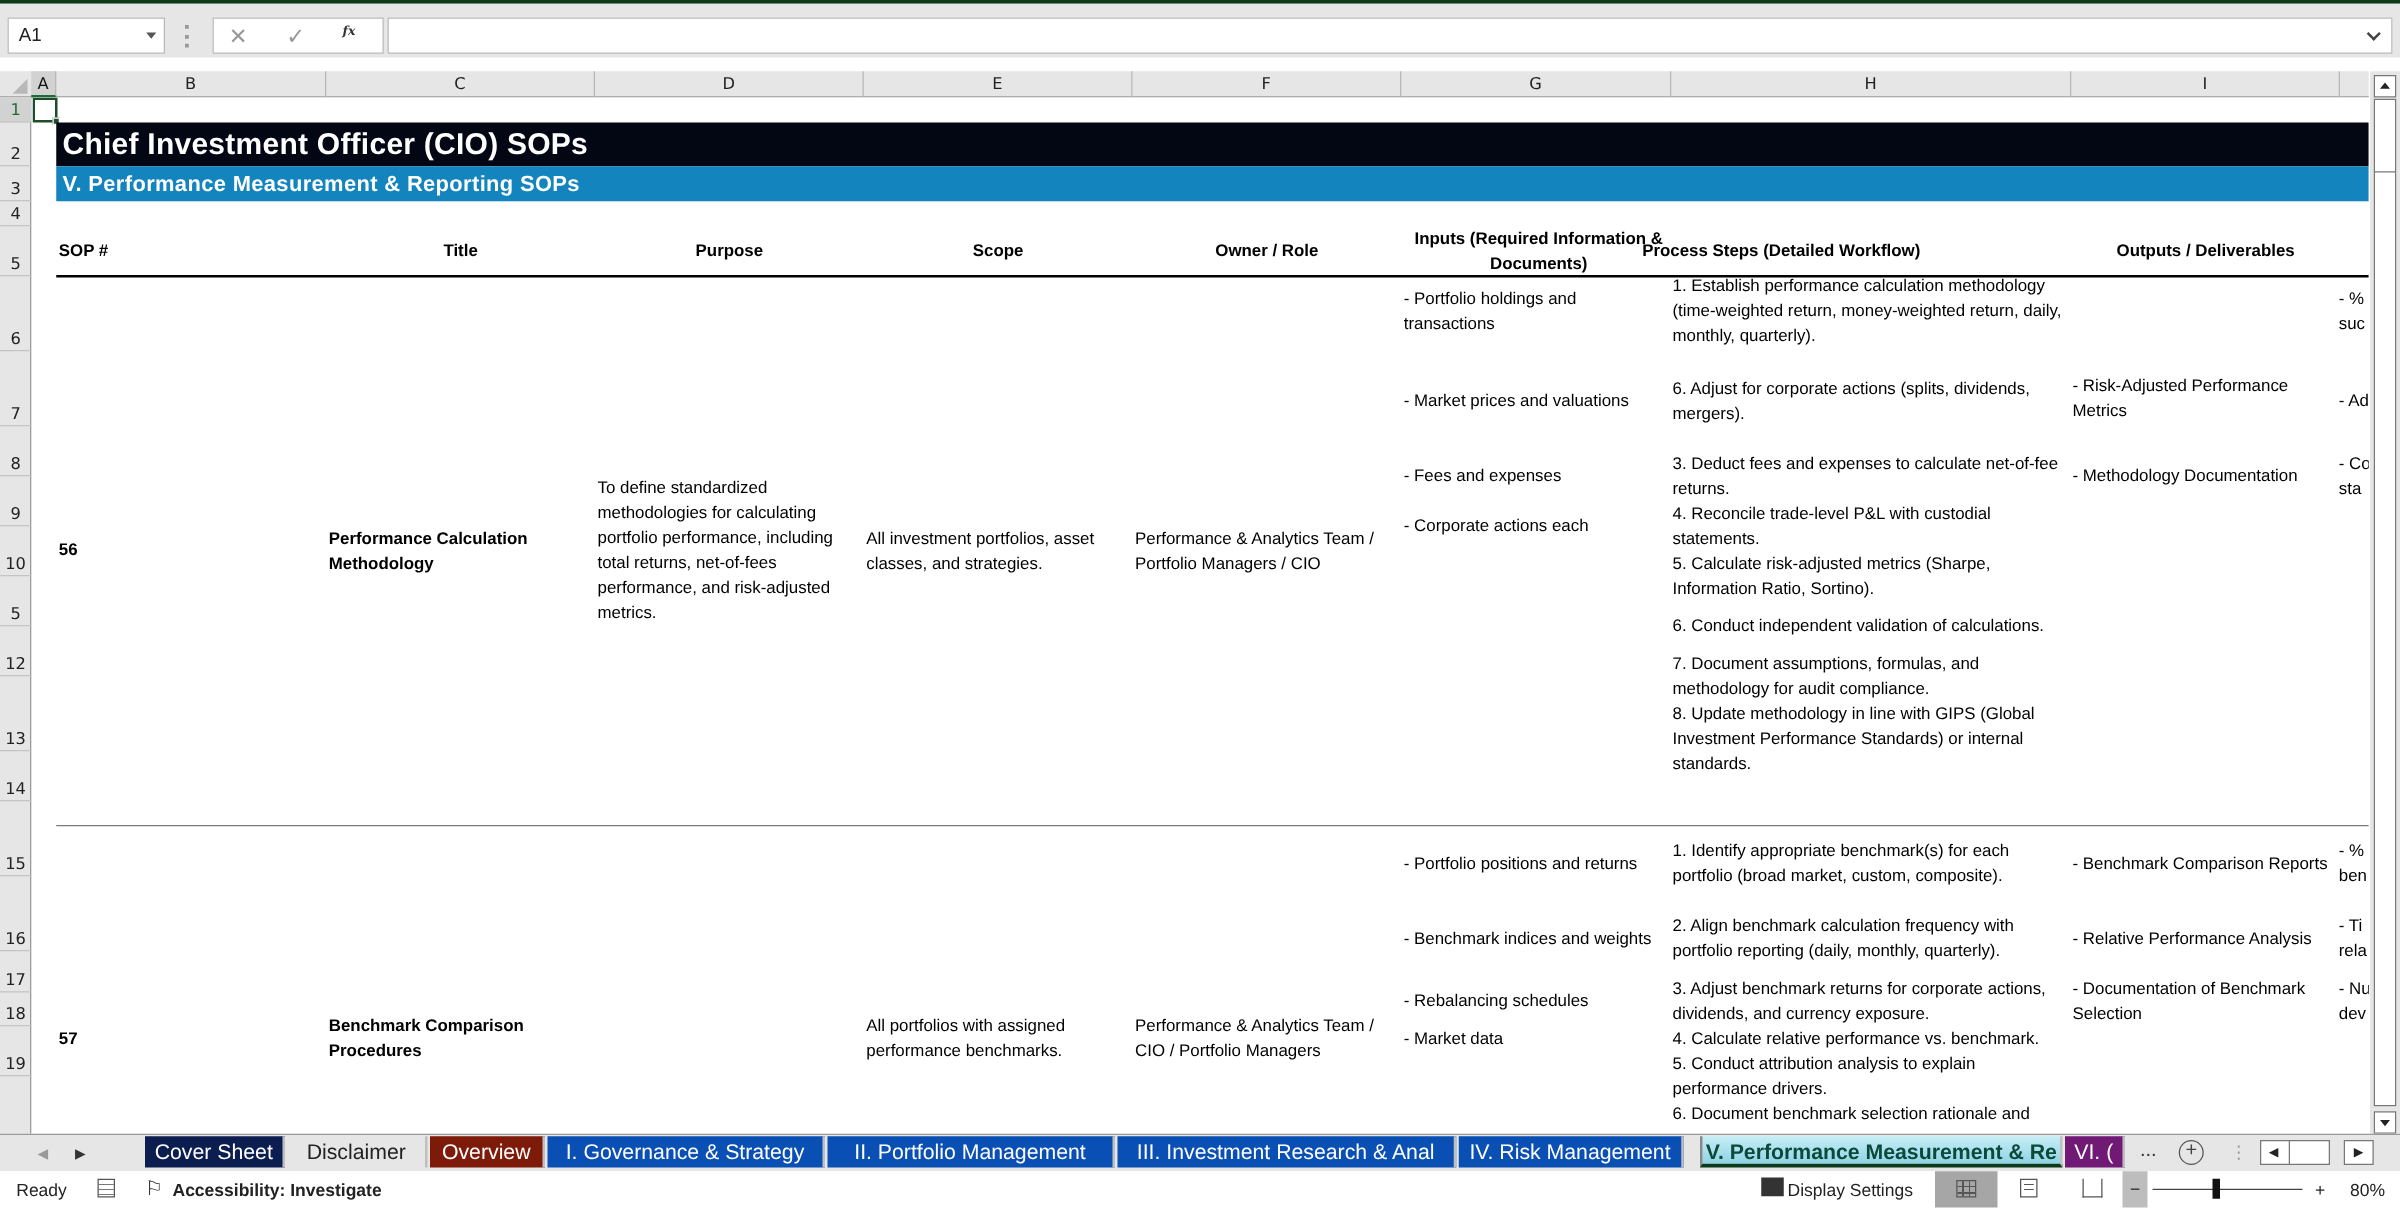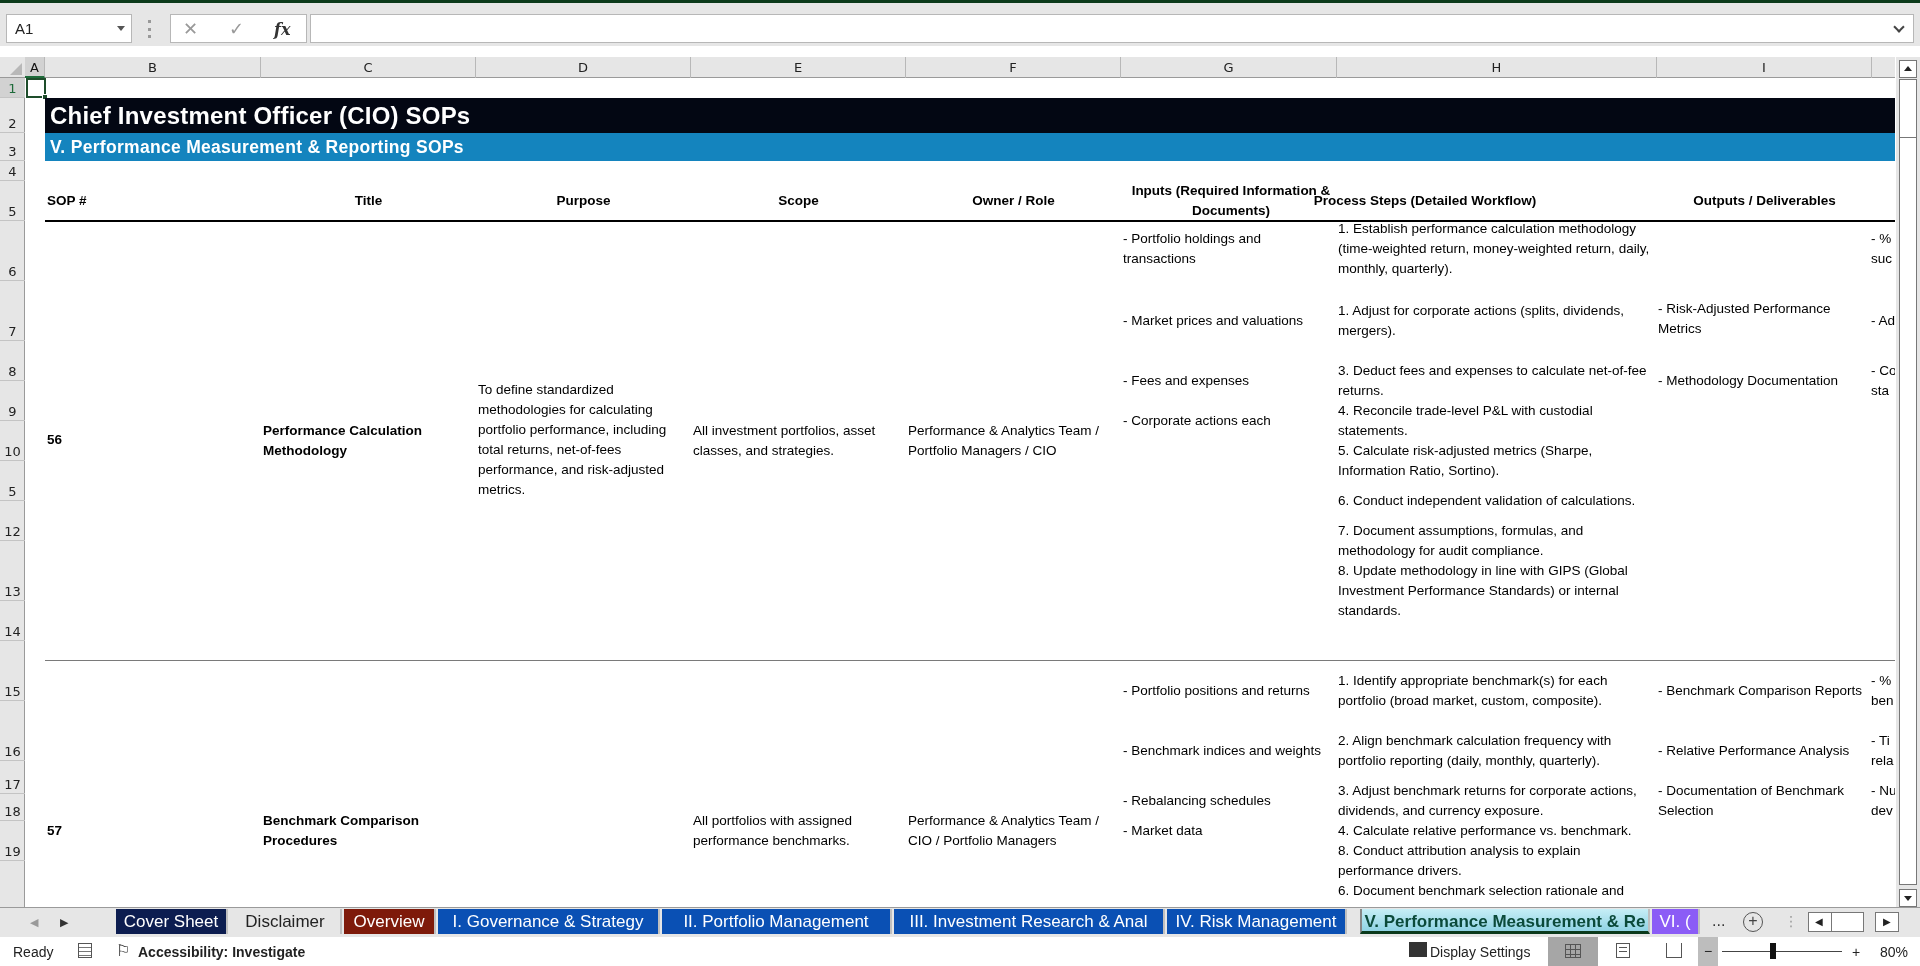--- a/index.html
+++ b/index.html
@@ -5,21 +5,21 @@
   * { box-sizing: border-box; margin: 0; padding: 0; }
   html, body { width: 1920px; height: 966px; overflow: hidden; background: #ffffff; font-family: "Liberation Sans", sans-serif; }
   .topstrip { position: absolute; left: 0; top: 0; width: 1920px; height: 3px; background: #0c3a1a; }
   .fbar { position: absolute; left: 0; top: 3px; width: 1920px; height: 43px; background: #e6e6e6; }
   .namebox { position: absolute; left: 6px; top: 14px; width: 126px; height: 29px; background: #fff; border: 1px solid #b7b7b7; font-size: 15px; padding: 5px 0 0 8px; color: #222; }
   .namebox .dd { position: absolute; right: 6px; top: 11px; width: 0; height: 0; border-left: 4px solid transparent; border-right: 4px solid transparent; border-top: 5px solid #555; }
   .vdots { position: absolute; left: 148px; top: 20px; width: 4px; height: 18px; display:flex; flex-direction:column; justify-content:space-between; }
   .vdots span { width: 3px; height: 3px; background: #999; display:block; }
   .fxbox { position: absolute; left: 170px; top: 14px; width: 137px; height: 29px; background: #fff; border: 1px solid #b7b7b7; }
   .fxbox span { position: absolute; top: 3px; font-size: 18px; color: #999; }
-  .fxbox .fx { font-family: "DejaVu Serif", serif; font-style: italic; font-weight: bold; color: #333; font-size: 16px; top: 5px; }
+  .fxbox .fx { font-family: "DejaVu Serif", serif; font-style: italic; font-weight: bold; color: #333; font-size: 10px; top: 5px; }
   .finput { position: absolute; left: 310px; top: 14px; width: 1604px; height: 29px; background: #fff; border: 1px solid #b7b7b7; }
   .finput .chev { position: absolute; right: 10px; top: 8px; width: 8px; height: 8px; border-right: 2px solid #444; border-bottom: 2px solid #444; transform: rotate(45deg); }
 
   .colhdr { position: absolute; left: 0; top: 57px; width: 1895px; height: 21px; background: #e6e6e6; border-bottom: 1px solid #9a9a9a; }
   .corner { position: absolute; left: 0; top: 0; width: 25px; height: 21px; }
   .corner i { position: absolute; right: 3px; bottom: 3px; width: 0; height: 0; border-left: 12px solid transparent; border-bottom: 12px solid #b8b8b8; }
   .ch { position: absolute; top: 0; height: 21px; font-size: 13px; color: #222; text-align: center; line-height: 21px; border-right: 1px solid #b8b8b8; font-family: "DejaVu Sans", sans-serif; }
   .ch.sel { background: #d2d2d2; border-bottom: 2px solid #1e6b3a; color: #111; }
 
   .rowhdr { position: absolute; left: 0; top: 78px; width: 25px; height: 829px; background: #e6e6e6; border-right: 1px solid #9a9a9a; }
@@ -145,21 +145,21 @@
   <div class="cell" style="left:452px;top:302px;width:208px">To define standardized methodologies for calculating portfolio performance, including total returns, net-of-fees performance, and risk-adjusted metrics.</div>
   <div class="cell" style="left:667px;top:343px;width:205px">All investment portfolios, asset classes, and strategies.</div>
   <div class="cell" style="left:882px;top:343px;width:210px">Performance &amp; Analytics Team / Portfolio Managers / CIO</div>
 
   <div class="cell" style="left:1097px;top:151px;width:210px">- Portfolio holdings and transactions</div>
   <div class="cell" style="left:1097px;top:233px;width:210px">- Market prices and valuations</div>
   <div class="cell" style="left:1097px;top:293px;width:210px">- Fees and expenses</div>
   <div class="cell" style="left:1097px;top:333px;width:210px">- Corporate actions each</div>
 
   <div class="cell" style="left:1312px;top:141px;width:318px">1. Establish performance calculation methodology (time-weighted return, money-weighted return, daily, monthly, quarterly).</div>
-  <div class="cell" style="left:1312px;top:223px;width:318px">1. Adjust for corporate actions (splits, dividends, mergers).</div>
+  <div class="cell" style="left:1312px;top:223px;width:318px">6. Adjust for corporate actions (splits, dividends, mergers).</div>
   <div class="cell" style="left:1312px;top:283px;width:318px">3. Deduct fees and expenses to calculate net-of-fee returns.</div>
   <div class="cell" style="left:1312px;top:323px;width:318px">4. Reconcile trade-level P&amp;L with custodial statements.</div>
   <div class="cell" style="left:1312px;top:363px;width:318px">5. Calculate risk-adjusted metrics (Sharpe, Information Ratio, Sortino).</div>
   <div class="cell" style="left:1312px;top:413px;width:318px">6. Conduct independent validation of calculations.</div>
   <div class="cell" style="left:1312px;top:443px;width:318px">7. Document assumptions, formulas, and methodology for audit compliance.</div>
   <div class="cell" style="left:1312px;top:483px;width:318px">8. Update methodology in line with GIPS (Global Investment Performance Standards) or internal standards.</div>
 
   <div class="cell" style="left:1632px;top:221px;width:200px">- Risk-Adjusted Performance Metrics</div>
   <div class="cell" style="left:1632px;top:293px;width:200px">- Methodology Documentation</div>
 
@@ -182,21 +182,21 @@
 
   <div class="cell" style="left:1097px;top:603px;width:215px">- Portfolio positions and returns</div>
   <div class="cell" style="left:1097px;top:663px;width:215px">- Benchmark indices and weights</div>
   <div class="cell" style="left:1097px;top:713px;width:215px">- Rebalancing schedules</div>
   <div class="cell" style="left:1097px;top:743px;width:215px">- Market data</div>
 
   <div class="cell" style="left:1312px;top:593px;width:318px">1. Identify appropriate benchmark(s) for each portfolio (broad market, custom, composite).</div>
   <div class="cell" style="left:1312px;top:653px;width:318px">2. Align benchmark calculation frequency with portfolio reporting (daily, monthly, quarterly).</div>
   <div class="cell" style="left:1312px;top:703px;width:318px">3. Adjust benchmark returns for corporate actions, dividends, and currency exposure.</div>
   <div class="cell" style="left:1312px;top:743px;width:318px">4. Calculate relative performance vs. benchmark.</div>
-  <div class="cell" style="left:1312px;top:763px;width:318px">8. Conduct attribution analysis to explain performance drivers.</div>
+  <div class="cell" style="left:1312px;top:763px;width:318px">5. Conduct attribution analysis to explain performance drivers.</div>
   <div class="cell" style="left:1312px;top:803px;width:318px">6. Document benchmark selection rationale and</div>
 
   <div class="cell" style="left:1632px;top:603px;width:220px">- Benchmark Comparison Reports</div>
   <div class="cell" style="left:1632px;top:663px;width:220px">- Relative Performance Analysis</div>
   <div class="cell" style="left:1632px;top:703px;width:210px">- Documentation of Benchmark Selection</div>
 
   <div class="cell" style="left:1845px;top:593px;width:30px;overflow:hidden">
       <div>- %</div>
       <div>ben</div>
     </div>
@@ -226,21 +226,21 @@
   <span class="tabnav" style="left:30px">◀</span>
   <span class="tabnav" style="left:60px;color:#333">▶</span>
   <div class="tab" style="left:116px;width:112px;background:#0c1d50;color:#fff">Cover Sheet</div>
   <div class="tab" style="left:230px;width:112px;background:#e6e6e6;color:#222">Disclaimer</div>
   <div class="tab" style="left:344px;width:92px;background:#7e1a0a;color:#fff">Overview</div>
   <div class="tab" style="left:438px;width:222px;background:#0a50b4;color:#fff">I. Governance &amp; Strategy</div>
   <div class="tab" style="left:662px;width:230px;background:#0a50b4;color:#fff">II. Portfolio Management</div>
   <div class="tab" style="left:894px;width:271px;background:#0a50b4;color:#fff">III. Investment Research &amp; Anal</div>
   <div class="tab" style="left:1167px;width:180px;background:#0a50b4;color:#fff">IV. Risk Management</div>
   <div class="tab active" style="left:1360px;width:290px;background:linear-gradient(#c6eef6,#8fd3e4);color:#0b4a3a;border-left:2px solid #888">V. Performance Measurement &amp; Re</div>
-  <div class="tab" style="left:1652px;width:48px;background:#8b5cf6;color:#fff">VI. (</div>
+  <div class="tab" style="left:1652px;width:48px;background:#701a75;color:#fff">VI. (</div>
   <span class="tabnav" style="left:1712px;top:4px;color:#333;font-size:16px">...</span>
   <div class="tabplus" style="left:1743px">+</div>
   <span class="tabnav" style="left:1784px;top:5px;color:#999;font-size:14px">⋮</span>
   <div class="hscroll" style="left:1808px;width:24px">
       <span style="position:absolute;left:6px;top:3px;font-size:10px;color:#222">◀</span>
     </div>
   <div class="hscroll" style="left:1832px;width:32px;border-left:none"></div>
   <div class="hscroll" style="left:1875px;width:24px">
       <span style="position:absolute;left:7px;top:3px;font-size:10px;color:#222">▶</span>
     </div>

